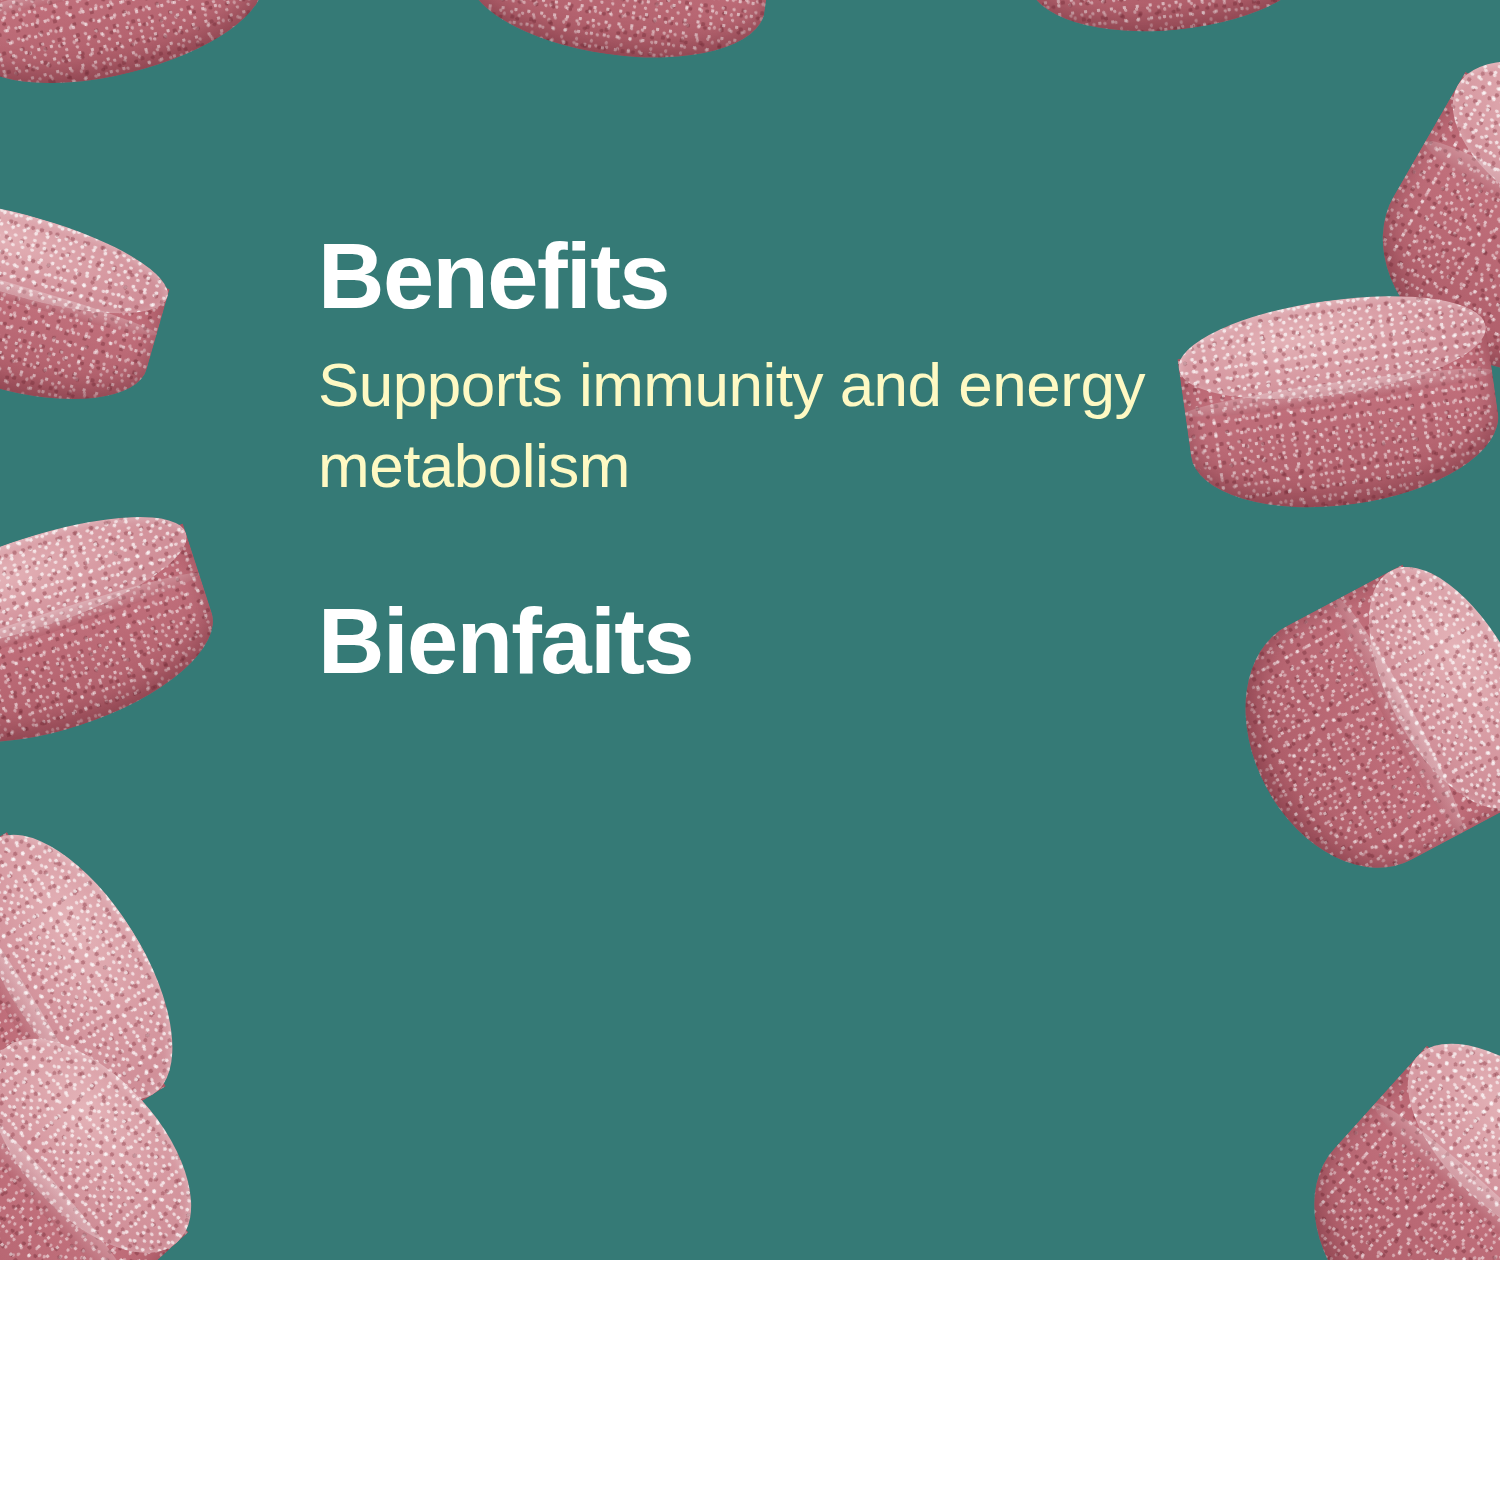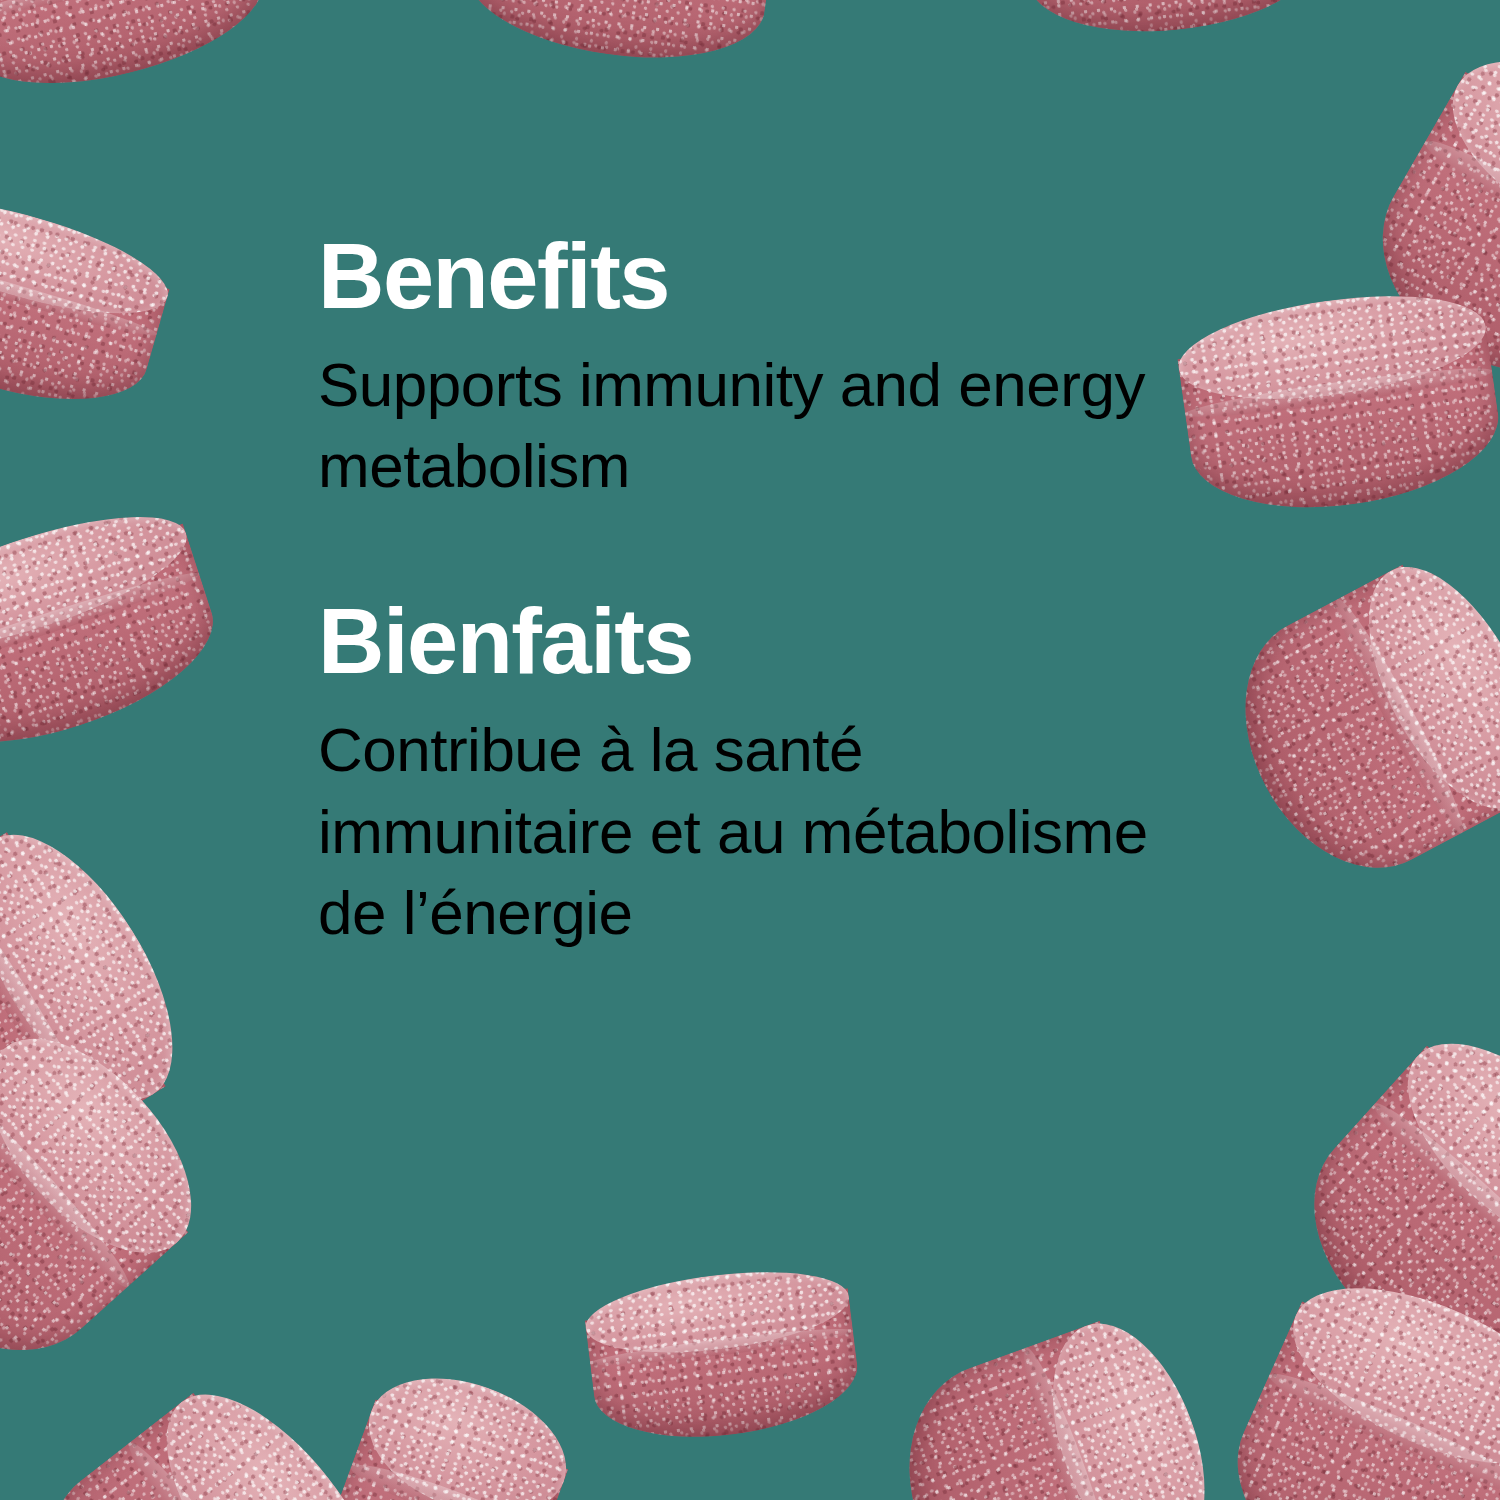--- a/index.html
+++ b/index.html
@@ -5,21 +5,21 @@
 <style>
   html, body {
     margin: 0;
     padding: 0;
     background: #ffffff;
   }
 
   #stage {
     position: relative;
     width: 1500px;
-    height: 1500px;
+    height: 1260px;
     overflow: hidden;
     background: #357a76;
     font-family: "Liberation Sans", sans-serif;
   }
 
   
   .tablet-layer {
     position: absolute;
     inset: 0;
     z-index: 1;
@@ -94,21 +94,21 @@
     margin: 0;
     color: #ffffff;
     font-size: 92px;
     font-weight: 700;
     line-height: 1.06;
     letter-spacing: -1.5px;
   }
 
   .body-text {
     margin: 18px 0 0 0;
-    color: #000000;
+    color: #fef9c3;
     font-size: 62px;
     font-weight: 400;
     line-height: 1.32;
     letter-spacing: -0.5px;
     max-width: 840px;
   }
 </style>
 </head>
 <body>
 
@@ -195,17 +195,16 @@
 
   <div class="content">
 
     <div class="section">
       <h1 class="heading">Benefits</h1>
       <p class="body-text">Supports immunity and energy metabolism</p>
     </div>
 
     <div class="section">
       <h1 class="heading">Bienfaits</h1>
-      <p class="body-text">Contribue à la santé immunitaire et au métabolisme de l’énergie</p>
     </div>
 
   </div>
 </div>
 
 </body></html>

